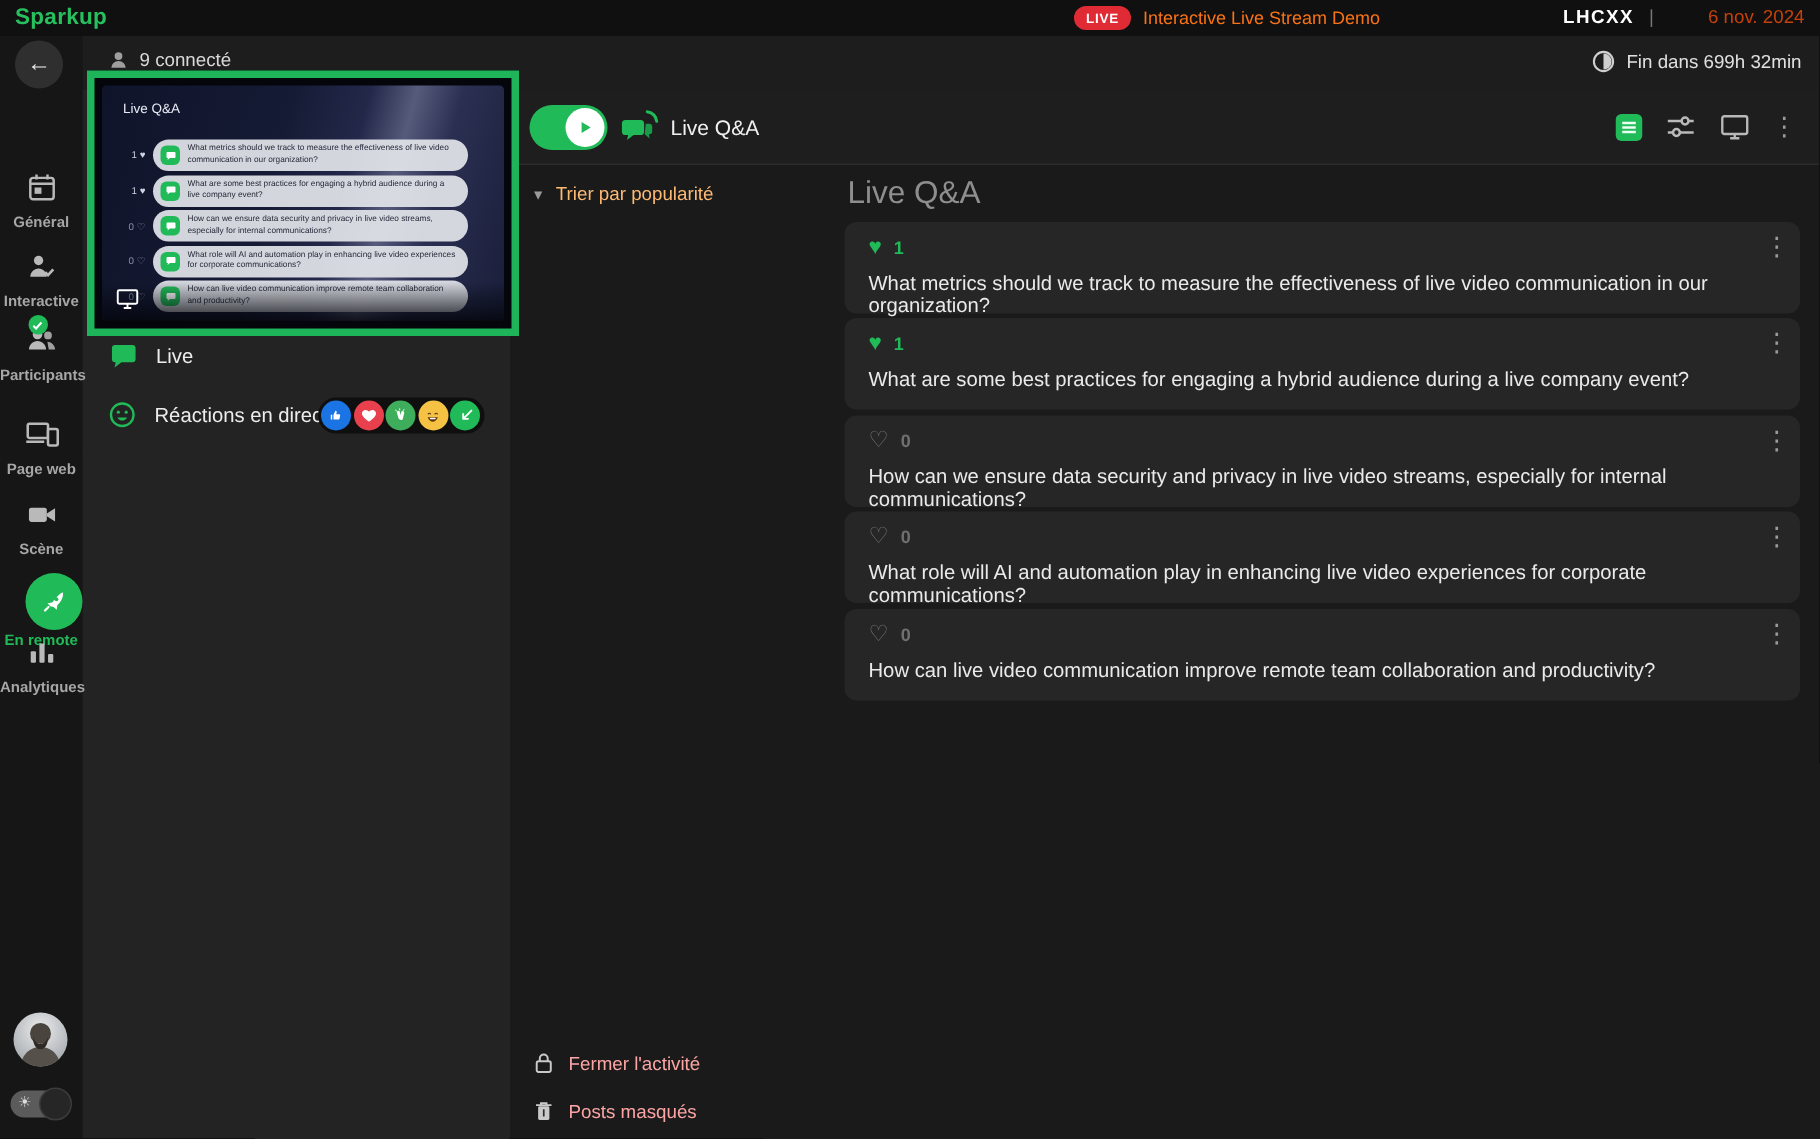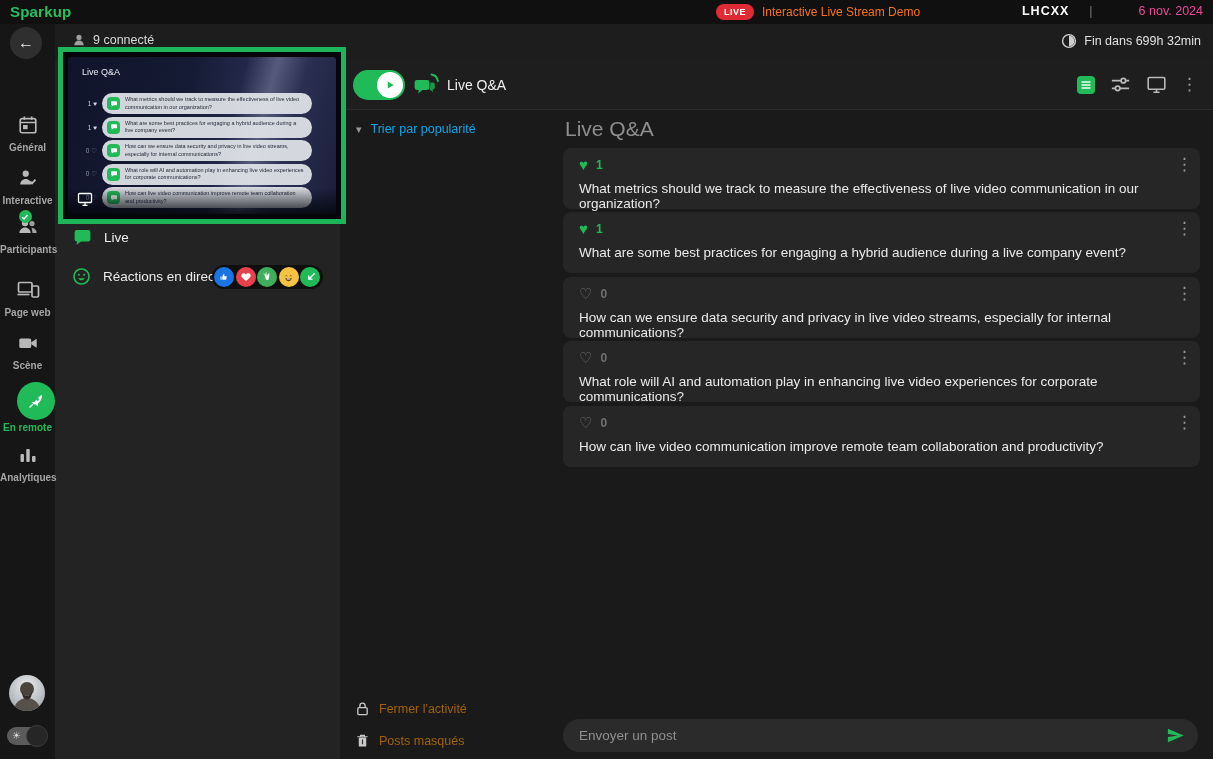--- a/index.html
+++ b/index.html
@@ -8,23 +8,23 @@
         font-family:"Liberation Sans", sans-serif; color:#e8e8e8; }
   .abs{ position:absolute; }
 
   
   .topbar{ left:0; top:0; width:1213px; height:24px; background:#101010; z-index:30; }
   .logo{ left:10px; top:3px; font-size:15px; font-weight:bold; color:#26c05e; letter-spacing:.2px; }
   .live-group{ left:716px; top:4px; display:flex; align-items:center; gap:8px; }
   .live-badge{ background:#e02b35; color:#fff; font-size:9px; font-weight:bold; letter-spacing:.5px;
                padding:3px 8px; border-radius:9px; line-height:10px; }
   .stream-title{ font-size:12px; color:#f97316; }
-  .topbar-right{ right:10px; top:4px; display:flex; align-items:center; gap:20px; font-size:12.5px; }
+  .topbar-right{ right:10px; top:4px; display:flex; align-items:center; gap:10px; font-size:12.5px; }
   .code{ font-weight:bold; color:#fff; letter-spacing:1px; }
-  .sep{ color:#777; } .date{ color:#ec4899;padding-left:26px; }
+  .sep{ color:#777; } .date{ color:#c2410c;padding-left:26px; }
 
   
   .subheader{ left:55px; top:24px; width:1158px; height:36px; background:#1d1d1d; z-index:5; }
   .connected{ left:72px; top:33px; display:flex; align-items:center; gap:7px; font-size:12.5px; color:#d9d9d9; }
   .countdown{ right:12px; top:33px; display:flex; align-items:center; gap:7px; font-size:12.5px; color:#e0e0e0; }
 
   
   .rail{ left:0; top:24px; width:55px; height:735px; background:#161616; z-index:20; }
   .back-btn{ left:10px; top:3px; width:32px; height:32px; border-radius:50%; background:#2f2f2f;
              color:#e8e8e8; font-size:16px; text-align:center; line-height:31px; }
@@ -89,34 +89,34 @@
                 border-bottom:1px solid #2b2b2b; z-index:4; }
   .live-toggle{ left:353px; top:70px; width:52px; height:30px; border-radius:15px; background:#21ba58; }
   .toggle-knob{ position:absolute; right:2px; top:2px; width:26px; height:26px; border-radius:50%;
                 background:#fff; display:flex; align-items:center; justify-content:center; }
   .mh-title{ left:447px; top:77px; font-size:14px; color:#f0f0f0; }
   .mh-icons{ right:18px; top:73px; display:flex; align-items:center; gap:14px; }
   .kebab{ color:#9a9a9a; font-size:17px; line-height:18px; width:14px; text-align:center; }
 
   .sort-row{ left:356px; top:122px; display:flex; align-items:center; gap:9px; }
   .caret{ font-size:11px; color:#9a9a9a; }
-  .sort-label{ font-size:12.5px; color:#0ea5e9; }
+  .sort-label{ font-size:12.5px; color:#fdba74; }
   .list-title{ left:565px; top:117px; font-size:21px; color:#8e8e8e; }
 
   .qcard{ left:563px; width:637px; height:61px; background:#262626; border-radius:8px; }
   .q-votes{ position:absolute; left:16px; top:9px; display:flex; align-items:center; gap:8px; }
   .q-heart{ font-size:15px; line-height:16px; }
   .q-count{ font-size:12px; font-weight:bold; }
   .liked .q-heart, .liked .q-count{ color:#21ba58; }
   .unliked .q-heart, .unliked .q-count{ color:#707070; }
   .q-text{ position:absolute; left:16px; top:33px; font-size:13.5px; color:#eaeaea; }
   .q-kebab{ position:absolute; right:10px; top:8px; }
 
   .bottom-action{ left:355px; display:flex; align-items:center; gap:9px; }
-  .ba-label{ font-size:12.5px; color:#a16207; }
+  .ba-label{ font-size:12.5px; color:#fca5a5; }
 
   .composer{ left:563px; top:719px; width:635px; height:33px; border-radius:17px; background:#2b2b2b; }
   .composer input{ position:absolute; left:0; top:0; width:592px; height:33px; background:transparent;
                    border:none; outline:none; padding-left:16px; font-size:13.5px; color:#e8e8e8;
                    font-family:"Liberation Sans", sans-serif; }
   .composer input::placeholder{ color:#8f8f8f; }
   .send-btn{ position:absolute; right:13px; top:7px; }
 </style>
 </head>
 <body>
@@ -211,21 +211,21 @@
       <span class="rocket-circle" style="display:flex">
         <svg width="20" height="20" viewBox="0 0 24 24">
           <path d="M19.2 4.8c.4 3.4-1.3 7.2-4.5 10l-.5 3.7-2.5-2.2-2.7-.5-2.2-2.5 3.7-.5c2.8-3.2 6.6-8.1 8.7-8z" fill="#fff"></path>
           <circle cx="13.9" cy="10.1" r="1.6" fill="#21ba58"></circle>
           <path d="M7.6 16.4l-2.8 2.8" stroke="#fff" stroke-width="1.7" stroke-linecap="round"></path>
         </svg>
       </span>
       <span class="rail-label active">En remote</span>
     </div>
 
-    <div class="abs rail-item" style="top:420px">
+    <div class="abs rail-item" style="top:400px">
       <svg width="22" height="22" viewBox="0 0 24 24">
         <rect x="3.8" y="11" width="3.8" height="8.5" rx=".9" fill="#b9b9b9"></rect>
         <rect x="10.1" y="5.5" width="3.8" height="14" rx=".9" fill="#b9b9b9"></rect>
         <rect x="16.4" y="13" width="3.8" height="6.5" rx=".9" fill="#b9b9b9"></rect>
       </svg>
       <span class="rail-label">Analytiques</span>
     </div>
 
     <div class="abs avatar">
       <svg width="36" height="36" viewBox="0 0 36 36">
@@ -544,22 +544,14 @@
   </div>
   <div class="abs bottom-action" style="top:733px">
     <svg width="15" height="15" viewBox="0 0 16 16">
       <path d="M2.5 4h11M6 4V2.6h4V4" stroke="#c9c9c9" stroke-width="1.3" fill="none"></path>
       <rect x="4" y="4.8" width="8" height="9.7" rx="1" fill="#c9c9c9"></rect>
       <path d="M8 7v5" stroke="#2b2b2b" stroke-width="1.2"></path>
     </svg>
     <span class="ba-label">Posts masqués</span>
   </div>
 
-  <div class="abs composer">
-    <input type="text" placeholder="Envoyer un post" style="">
-    <span class="send-btn" style="display:flex">
-      <svg width="19" height="19" viewBox="0 0 20 20">
-        <path d="M2 17.2L18.5 10 2 2.8v5.6l10.5 1.6L2 11.6z" fill="#21ba58"></path>
-      </svg>
-    </span>
-  </div>
 
 </div>
 
 </body></html>

